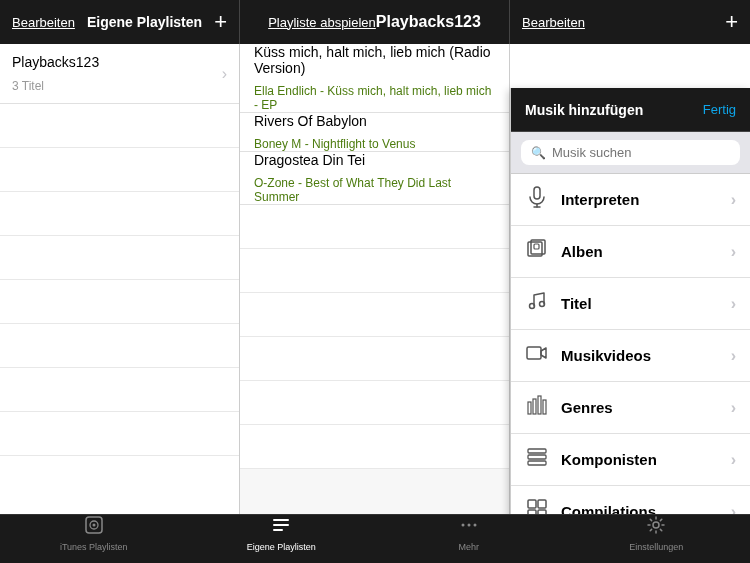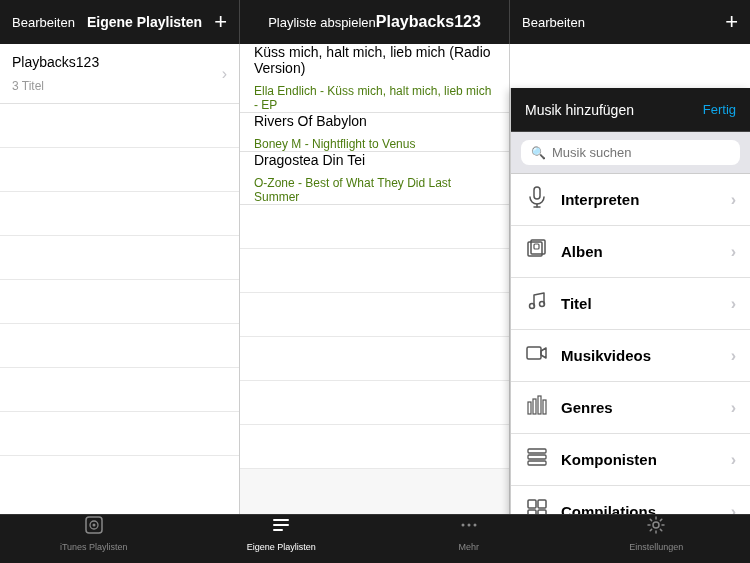--- a/index.html
+++ b/index.html
@@ -35,20 +35,21 @@
       font-size: 14px;
       font-weight: 600;
     }
     .top-bar-btn {
       color: #fff;
       font-size: 13px;
       cursor: pointer;
       background: none;
       border: none;
       font-family: inherit;
+      text-decoration: underline;
     }
     .top-bar-plus {
       color: #fff;
       font-size: 22px;
       font-weight: 300;
       cursor: pointer;
       background: none;
       border: none;
       font-family: inherit;
       line-height: 1;
@@ -146,21 +147,21 @@
       align-items: center;
       justify-content: space-between;
       padding: 0 14px;
       height: 44px;
       background: #1a1a1a;
       border-bottom: 1px solid #444;
     }
     .dropdown-header-title {
       color: #fff;
       font-size: 14px;
-      font-weight: 400;
+      font-weight: 700;
     }
     .dropdown-done-btn {
       color: #0ea5e9;
       font-size: 13px;
       cursor: pointer;
       background: none;
       border: none;
       font-family: inherit;
     }
     .search-bar {

